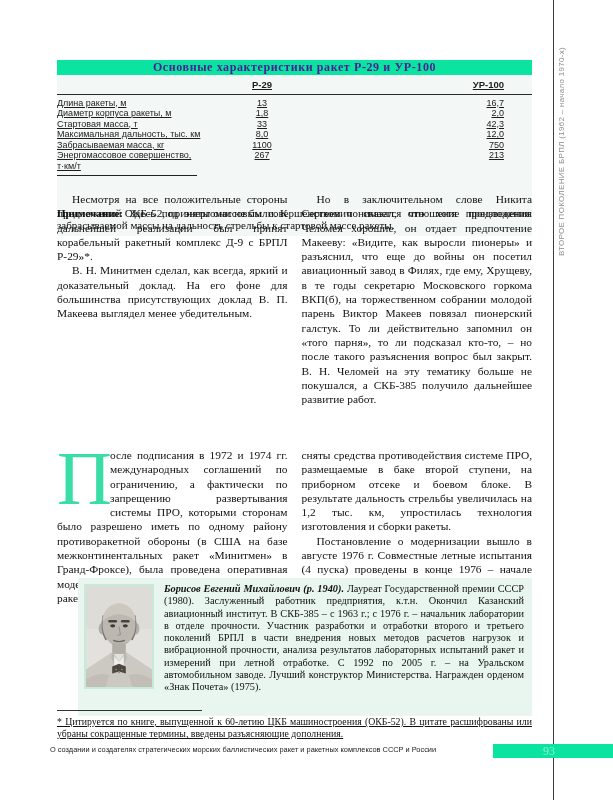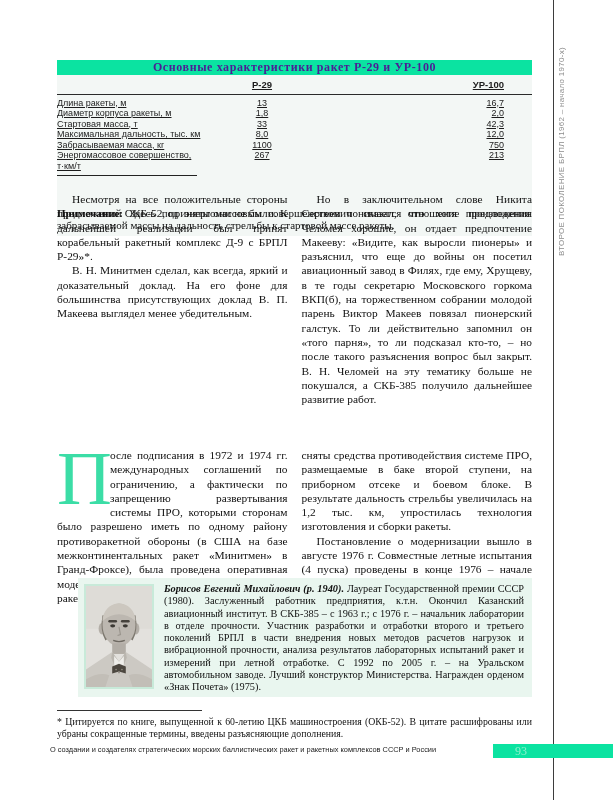--- a/index.html
+++ b/index.html
@@ -41,33 +41,33 @@
   .col p{margin:0;}
   .indent{text-indent:15px;}
   .dropcap{float:left;font-size:76px;line-height:57px;height:57px;width:47px;
            color:var(--heading-green);margin:2px 6px 0 0;font-weight:normal;}
 
   .section-heading{position:absolute;left:57px;top:404px;width:475px;text-align:center;
                    font-family:"Liberation Sans",sans-serif;font-weight:bold;font-size:15.5px;
                    color:var(--heading-green);letter-spacing:.4px;}
 
   
-  .bio{position:absolute;left:78px;top:578px;width:454px;height:119px;background:var(--bio-bg);display:flex;}
+  .bio{position:absolute;left:78px;top:578px;width:454px;height:138px;background:var(--bio-bg);display:flex;}
   .photo{flex:none;width:70px;height:105px;margin:6px 0 0 6px;border:2px solid var(--photo-border);background:#e0deda;}
   .photo svg{display:block;width:100%;height:100%;}
   .bio-text{padding:5px 8px 4px 10px;font-size:10.3px;line-height:12.3px;text-align:justify;}
   .bio-name{font-weight:bold;font-style:italic;}
 
   
   .footnote-sep{position:absolute;left:57px;top:710px;width:145px;border-top:1px solid #333;}
-  .footnote{position:absolute;left:57px;top:716px;width:475px;font-size:9.8px;line-height:12.2px;text-align:justify;}
+  .footnote{position:absolute;left:57px;top:716px;width:475px;font-size:9.8px;line-height:12.2px;text-align:justify;text-decoration:underline;}
   .footer-text{position:absolute;left:50px;top:745px;width:430px;font-family:"Liberation Sans",sans-serif;
                font-size:7.4px;color:#1a1a1a;}
   .page-num-bar{position:absolute;left:493px;top:744px;width:120px;height:14px;background:var(--green);z-index:5;}
-  .page-num{display:block;padding-left:22px;font-size:12px;line-height:14px;color:#8df0cc;font-family:"Liberation Serif",serif;}
+  .page-num{display:block;padding-left:22px;font-size:12px;line-height:14px;color:#8df0cc;font-family:"Liberation Serif",serif;margin-left:28px;}
 </style>
 </head>
 <body>
 
 <div class="page">
 
   <div class="vrule"></div>
   <div class="vtext">ВТОРОЕ ПОКОЛЕНИЕ БРПЛ (1962 – начало 1970-х)</div>
 
   <section class="table-block">

